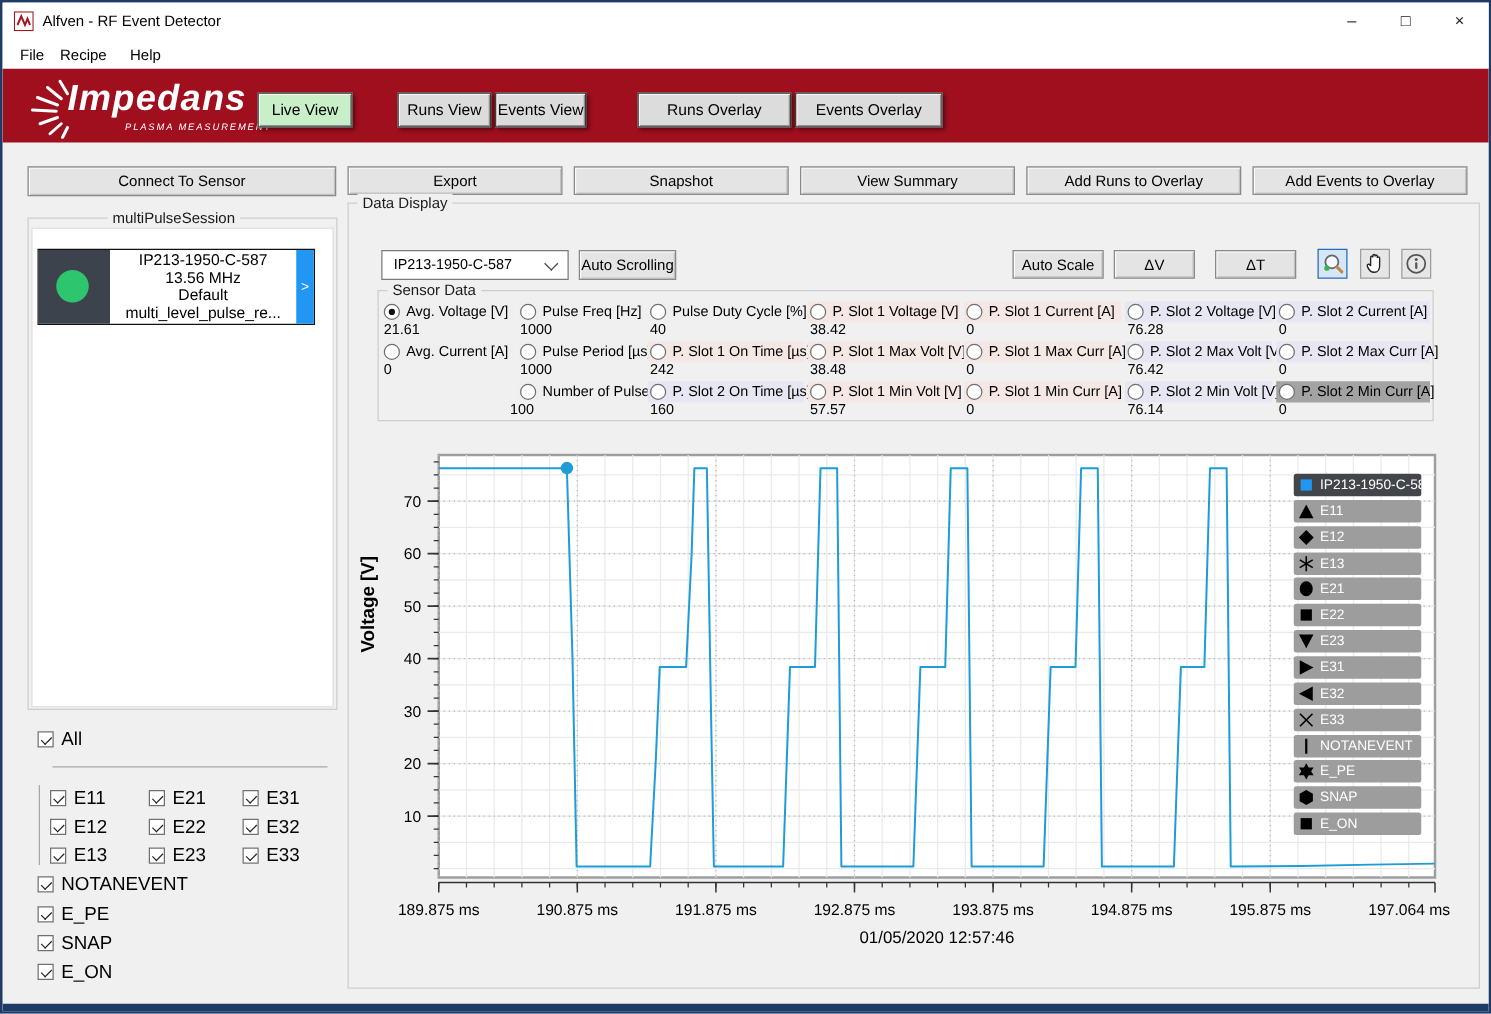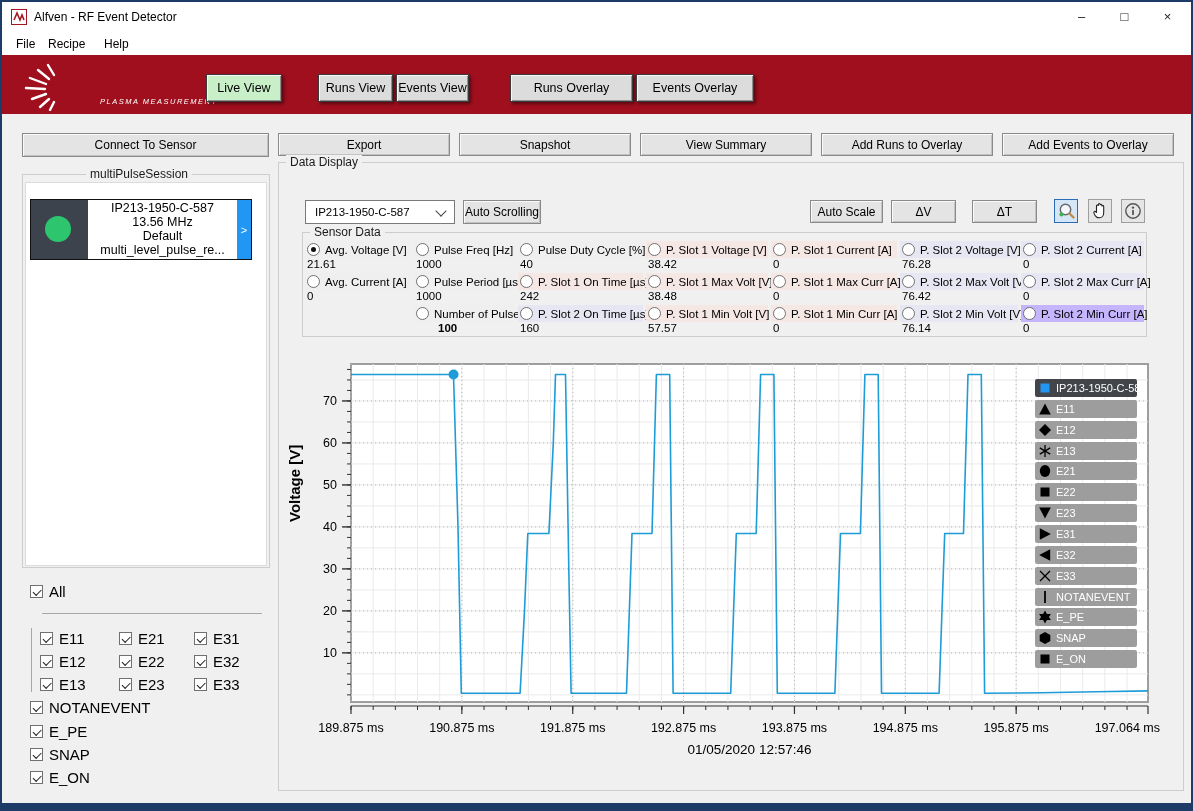--- a/index.html
+++ b/index.html
@@ -79,20 +79,21 @@
       <g stroke="#ffffff" stroke-width="2.4" stroke-linecap="round">
         <line x1="34" y1="14" x2="28" y2="4"></line>
         <line x1="29" y1="18" x2="18" y2="9"></line>
         <line x1="26" y1="23" x2="10" y2="17"></line>
         <line x1="25" y1="28" x2="6" y2="27"></line>
         <line x1="26" y1="33" x2="12" y2="38"></line>
         <line x1="29" y1="38" x2="20" y2="46"></line>
         <line x1="34" y1="41" x2="30" y2="49"></line>
       </g>
     </svg>
+    <div class="abs" id="brand-name">Impedans</div>
     <div class="abs" id="brand-tagline">PLASMA MEASUREMENT</div>
     <div id="banner-buttons">
         <div class="banner-btn" style="left: 204px; top: 19px; width: 74px; background: rgb(201, 239, 201);">Live View</div>
         <div class="banner-btn" style="left: 316px; top: 19px; width: 73px;">Runs View</div>
         <div class="banner-btn" style="left: 394px; top: 19px; width: 71px;">Events View</div>
         <div class="banner-btn" style="left: 508px; top: 19px; width: 121px;">Runs Overlay</div>
         <div class="banner-btn" style="left: 634px; top: 19px; width: 116px;">Events Overlay</div>
       </div>
   </div>
 
@@ -207,21 +208,21 @@
       <div class="sval" style="left: 414px; top: 256px;">1000</div>
       <div class="scell" style="left: 412px; top: 271px; width: 101px; background: rgb(239, 239, 239);">
         <span class="radio"></span>
         <span>Pulse Period [µs]</span>
       </div>
       <div class="sval" style="left: 414px; top: 288px;">1000</div>
       <div class="scell" style="left: 412px; top: 303px; width: 101px; background: rgb(239, 239, 239);">
         <span class="radio"></span>
         <span>Number of Pulses</span>
       </div>
-      <div class="sval" style="left: 436px; top: 320px; font-weight: bold;">100</div>
+      <div class="sval" style="left: 406px; top: 320px;">100</div>
       <div class="scell" style="left: 516px; top: 239px; width: 125px; background: rgb(239, 239, 239);">
         <span class="radio"></span>
         <span>Pulse Duty Cycle [%]</span>
       </div>
       <div class="sval" style="left: 518px; top: 256px;">40</div>
       <div class="scell" style="left: 516px; top: 271px; width: 125px; background: rgb(245, 231, 227);">
         <span class="radio"></span>
         <span>P. Slot 1 On Time [µs]</span>
       </div>
       <div class="sval" style="left: 518px; top: 288px;">242</div>
@@ -278,21 +279,21 @@
       <div class="scell" style="left: 1019px; top: 239px; width: 123px; background: rgb(231, 231, 244);">
         <span class="radio"></span>
         <span>P. Slot 2 Current [A]</span>
       </div>
       <div class="sval" style="left: 1021px; top: 256px;">0</div>
       <div class="scell" style="left: 1019px; top: 271px; width: 123px; background: rgb(231, 231, 244);">
         <span class="radio"></span>
         <span>P. Slot 2 Max Curr [A]</span>
       </div>
       <div class="sval" style="left: 1021px; top: 288px;">0</div>
-      <div class="scell" style="left: 1019px; top: 303px; width: 123px; background: #c4b5fd;">
+      <div class="scell" style="left: 1019px; top: 303px; width: 123px; background: #a3a3a3;">
         <span class="radio"></span>
         <span>P. Slot 2 Min Curr [A]</span>
       </div>
       <div class="sval" style="left: 1021px; top: 320px;">0</div>
     </div>
 
   <div class="abs" id="y-axis-label">Voltage [V]</div>
   <svg class="abs" id="chart-svg" style="left:284px;top:352px;" width="898" height="404">
       <rect x="65" y="10" width="797" height="338" fill="#ffffff" stroke="#9e9e9e" stroke-width="2"></rect>
       <line x1="87.1727639449146" y1="10" x2="87.1727639449146" y2="348" stroke="#eaeaea" stroke-width="1"></line>

